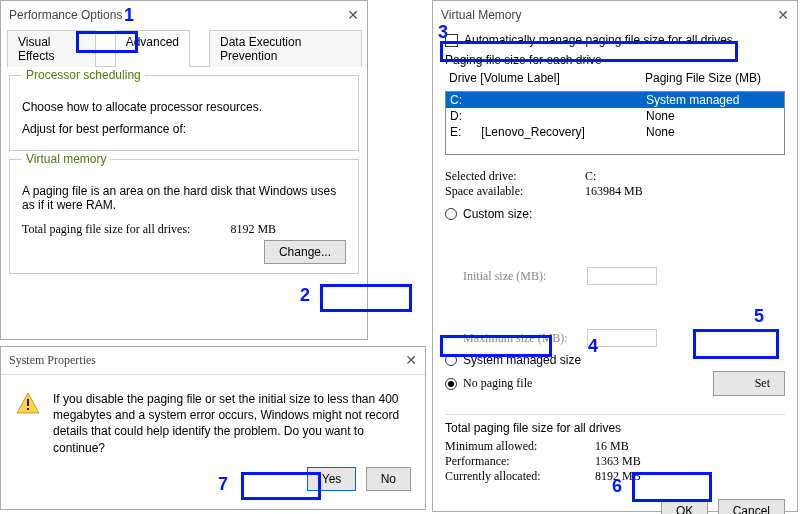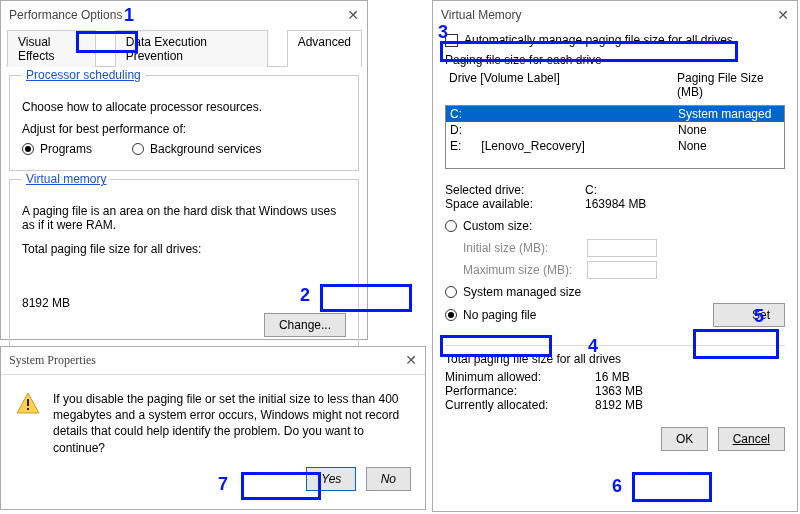--- a/index.html
+++ b/index.html
@@ -54,22 +54,21 @@
     margin: 8px;
     padding: 10px 12px 14px 12px;
   }
   .fieldset-title {
     position: relative;
     top: -18px;
     margin-bottom: -12px;
     background: #fff;
     display: inline-block;
     padding: 0 4px;
-    color: #1d4ed8;
-    text-decoration: underline;
+    color: #4d7c0f;
   }
   .radio-row { display: flex; gap: 40px; padding-top: 6px; }
   .radio {
     display: inline-flex; align-items: center; gap: 6px;
   }
   .rcircle {
     width: 12px; height: 12px; border: 1px solid #333; border-radius: 50%;
     display: inline-flex; align-items: center; justify-content: center;
   }
   .rcircle.sel::after {
@@ -77,21 +76,21 @@
   }
   .btn {
     border: 1px solid #999;
     background: #e6e6e6;
     padding: 4px 14px;
     font-size: 12px;
     cursor: pointer;
     min-width: 70px;
     text-align: right;
   }
-  .row { display: flex; }
+  .row { display: flex; font-family: Liberation Serif, serif; }
   .annot {
     position: absolute;
     color: #0018f6;
     font-weight: bold;
     font-size: 18px;
     font-family: Arial, sans-serif;
     pointer-events: none;
   }
   .annot-box {
     position: absolute;
@@ -104,68 +103,58 @@
   }
   .drive-table {
     border: 1px solid #888;
     margin: 4px 0 10px 0;
     width: 340px;
   }
   .drive-head {
     display: flex; font-size: 12px; padding: 2px 0;
   }
   .dcol1 { width: 200px; padding-left: 4px; }
-  .dcol2 { flex: 1; margin-left: 32px; }
+  .dcol2 { flex: 1; }
   .drive-row {
     display: flex; padding: 1px 0; font-size: 12px;
   }
   .drive-row.sel { background: #0066cc; color: #fff; }
   .input-box {
     border: 1px solid #ccc; width: 70px; height: 18px;
   }
-  .grey-text { color: #888; }
+  .grey-text { color: #888; margin-top: 40px; }
   .warn-icon {
     width: 26px; height: 24px;
     display: inline-block;
   }
 </style>
 </head>
 <body>
 
 <div class="dialog" style="left:0; top:0; width:368px; height:340px;">
   <div class="titlebar">
     <span>Performance Options</span>
     <span class="close-x">✕</span>
   </div>
   <div class="tabs">
     <div class="tab inactive">Visual Effects</div>
+    <div class="tab">Advanced</div>
     <div class="tab inactive">Data Execution Prevention</div>
-    <div class="tab">Advanced</div>
   </div>
 
   <div class="fieldset">
     <div class="fieldset-title">Processor scheduling</div>
     <div style="padding-bottom:8px">Choose how to allocate processor resources.</div>
     <div>Adjust for best performance of:</div>
-    <div class="radio-row">
-      <span class="radio">
-        <span class="rcircle sel"></span>
-        <span>Programs</span>
-      </span>
-      <span class="radio">
-        <span class="rcircle"></span>
-        <span>Background services</span>
-      </span>
-    </div>
   </div>
 
   <div class="fieldset">
     <div class="fieldset-title">Virtual memory</div>
     <div style="padding-bottom:10px">A paging file is an area on the hard disk that Windows uses as if it were RAM.</div>
-    <div class="row" style="gap:40px;flex-direction:column;">
+    <div class="row" style="gap:40px;">
       <span>Total paging file size for all drives:</span>
       <span>8192 MB</span>
     </div>
     <div style="text-align:right; padding-top:8px;">
       <span class="btn">Change...</span>
     </div>
   </div>
 </div>
 
 <div class="dialog" style="left:0; top:346px; width:426px; height:164px;">
@@ -176,21 +165,21 @@
   <div style="display:flex; padding:16px 14px 10px 14px; gap:12px;">
     <div>
       <svg class="warn-icon" viewBox="0 0 24 24">
         <polygon points="12,2 23,22 1,22" fill="#ffd24a" stroke="#c9992c" stroke-width="1"></polygon>
         <rect x="11" y="8" width="2" height="7" fill="#222"></rect>
         <rect x="11" y="17" width="2" height="2" fill="#222"></rect>
       </svg>
     </div>
     <div style="line-height:1.35;">If you disable the paging file or set the initial size to less than 400 megabytes and a system error occurs, Windows might not record details that could help identify the problem. Do you want to continue?</div>
   </div>
-  <div style="text-align:right; padding:6px 14px;font-style:italic;">
+  <div style="text-align:right; padding:6px 14px;">
     <span class="btn" style="border:1px solid #0066cc;">Yes</span>
     <span class="btn" style="margin-left:6px;">No</span>
   </div>
 </div>
 
 <div class="dialog" style="left:432px; top:0; width:366px; height:512px;">
   <div class="titlebar">
     <span>Virtual Memory</span>
     <span class="close-x">✕</span>
   </div>

